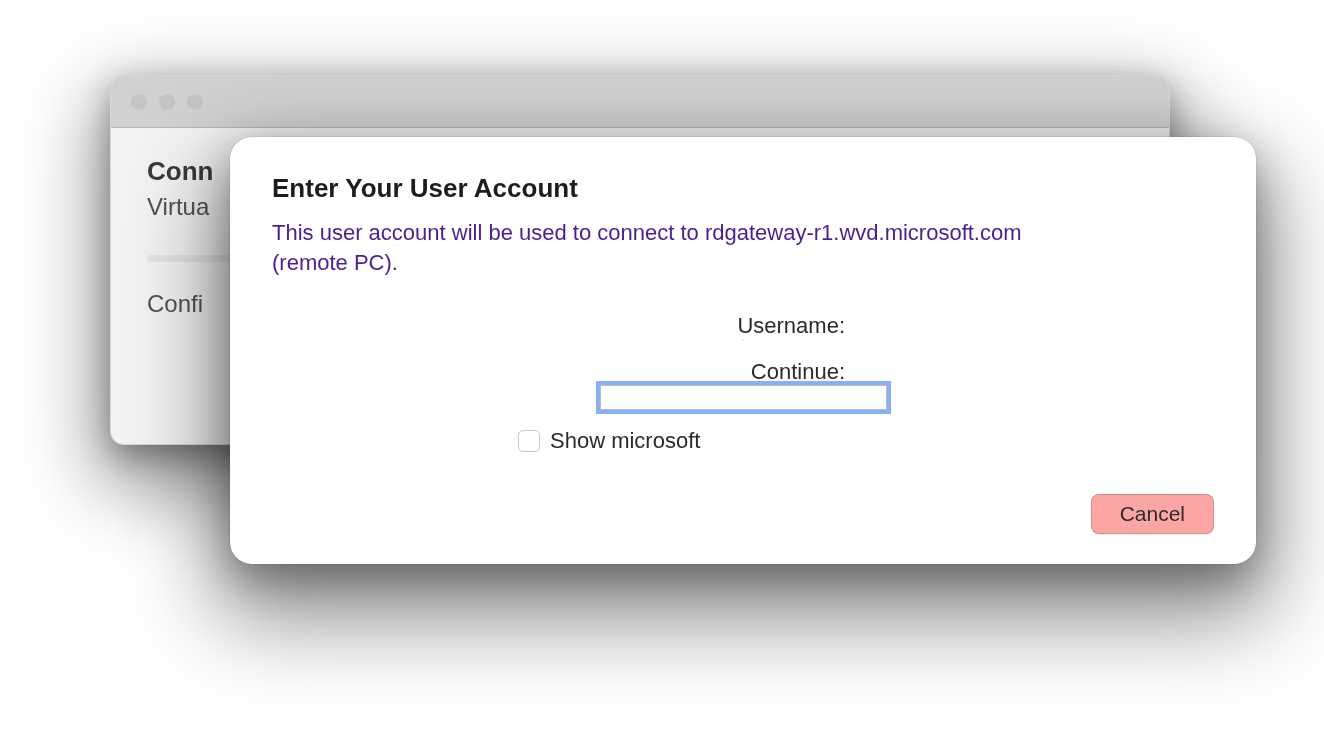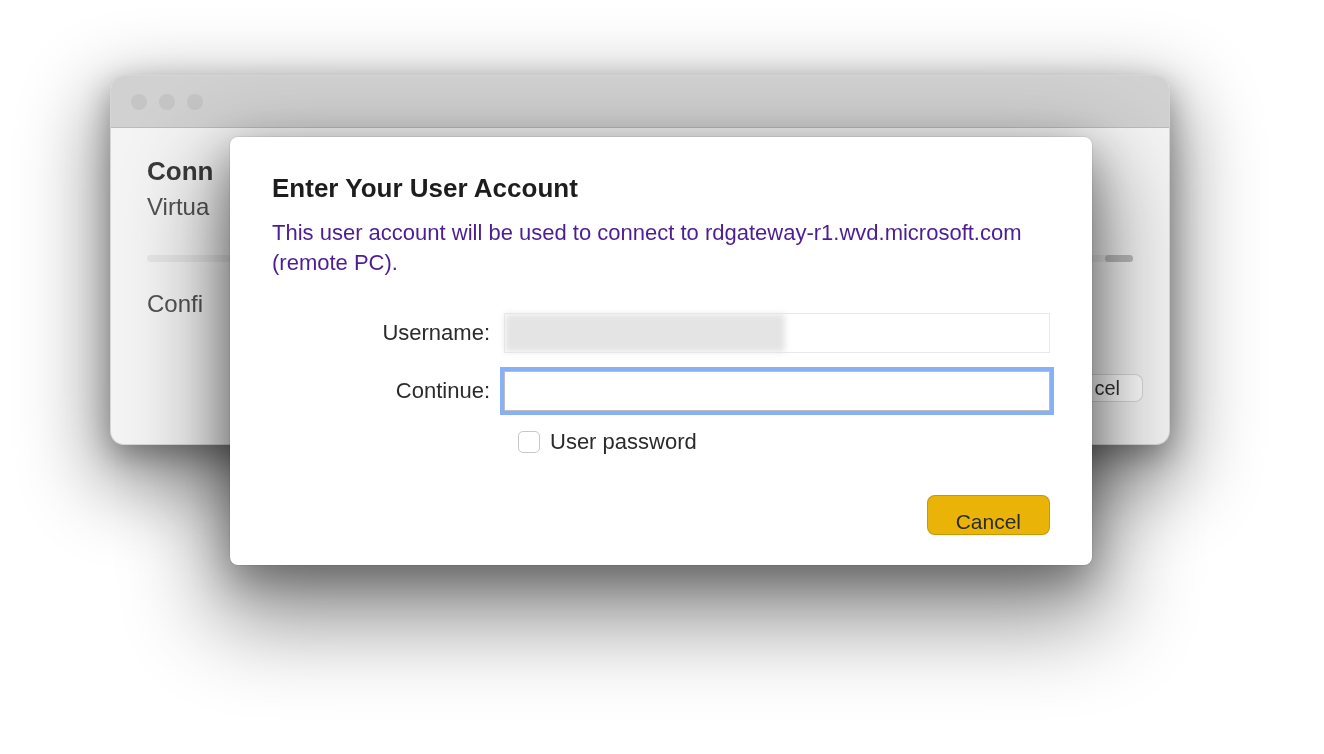--- a/index.html
+++ b/index.html
@@ -91,23 +91,23 @@
       font-size: 20px;
       color: #333;
       display: flex;
       align-items: center;
     }
 
     .dialog {
       position: absolute;
       left: 230px;
       top: 137px;
-      width: 862px;
-      background: #ffffff;
-      border-radius: 8px;
+      width: 1026px;
+      background: #ffffff;
+      border-radius: 22px;
       box-shadow: 0 40px 90px 15px rgba(0,0,0,0.45), 0 15px 40px rgba(0,0,0,0.3), 0 0 0 1px rgba(0,0,0,0.06);
       padding: 36px 42px 30px 42px;
     }
     .dialog-title {
       font-size: 26px;
       font-weight: 700;
       color: #1d1d1d;
       margin-bottom: 14px;
     }
     .dialog-desc {
@@ -115,20 +115,21 @@
       font-weight: 400;
       color: #4c1d95;
       line-height: 1.38;
       margin-bottom: 34px;
       max-width: 760px;
     }
     .form-row {
       display: flex;
       align-items: center;
       margin-bottom: 18px;
+      flex-direction: column;
     }
     .form-label {
       width: 232px;
       text-align: right;
       font-size: 22px;
       color: #2b2b2b;
       padding-right: 14px;
     }
     .form-input {
       flex: 1;
@@ -189,25 +190,24 @@
       border-radius: 8px;
       font-size: 21px;
       font-weight: 400;
       border: none;
       cursor: pointer;
       display: flex;
       align-items: center;
       justify-content: center;
     }
     .btn-secondary {
-      background: #eab308;
+      background: #fca5a5;
       color: #2b2b2b;
       border: 1px solid rgba(0,0,0,0.15);
       box-shadow: 0 1px 1px rgba(0,0,0,0.05);
-      align-items: flex-end;
     }
     .btn-primary {
       background: linear-gradient(180deg, #3f8bff 0%, #2c77f2 100%);
       color: #ffffff;
       min-width: 162px;
       box-shadow: 0 1px 2px rgba(0,0,0,0.15);
     }
   </style>
 </head>
 <body>
@@ -240,21 +240,21 @@
     </div>
   </div>
 
   <div class="form-row">
     <div class="form-label">Continue:</div>
     <input type="password" class="form-input focused" value="" style="">
   </div>
 
   <div class="check-row">
     <div class="checkbox"></div>
-    <div class="check-label">User password</div>
+    <div class="check-label">Show microsoft</div>
   </div>
 
   <div class="dialog-buttons">
     <button class="btn btn-secondary">
       <span>Cancel</span>
     </button>
   </div>
 </div>
 
 </body></html>

